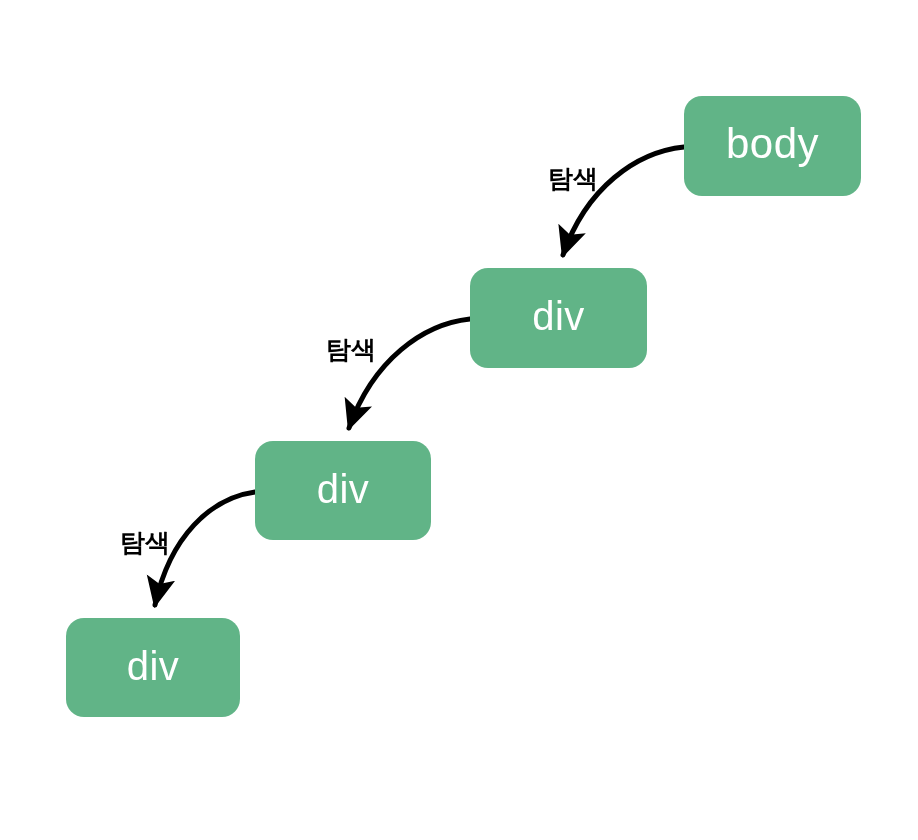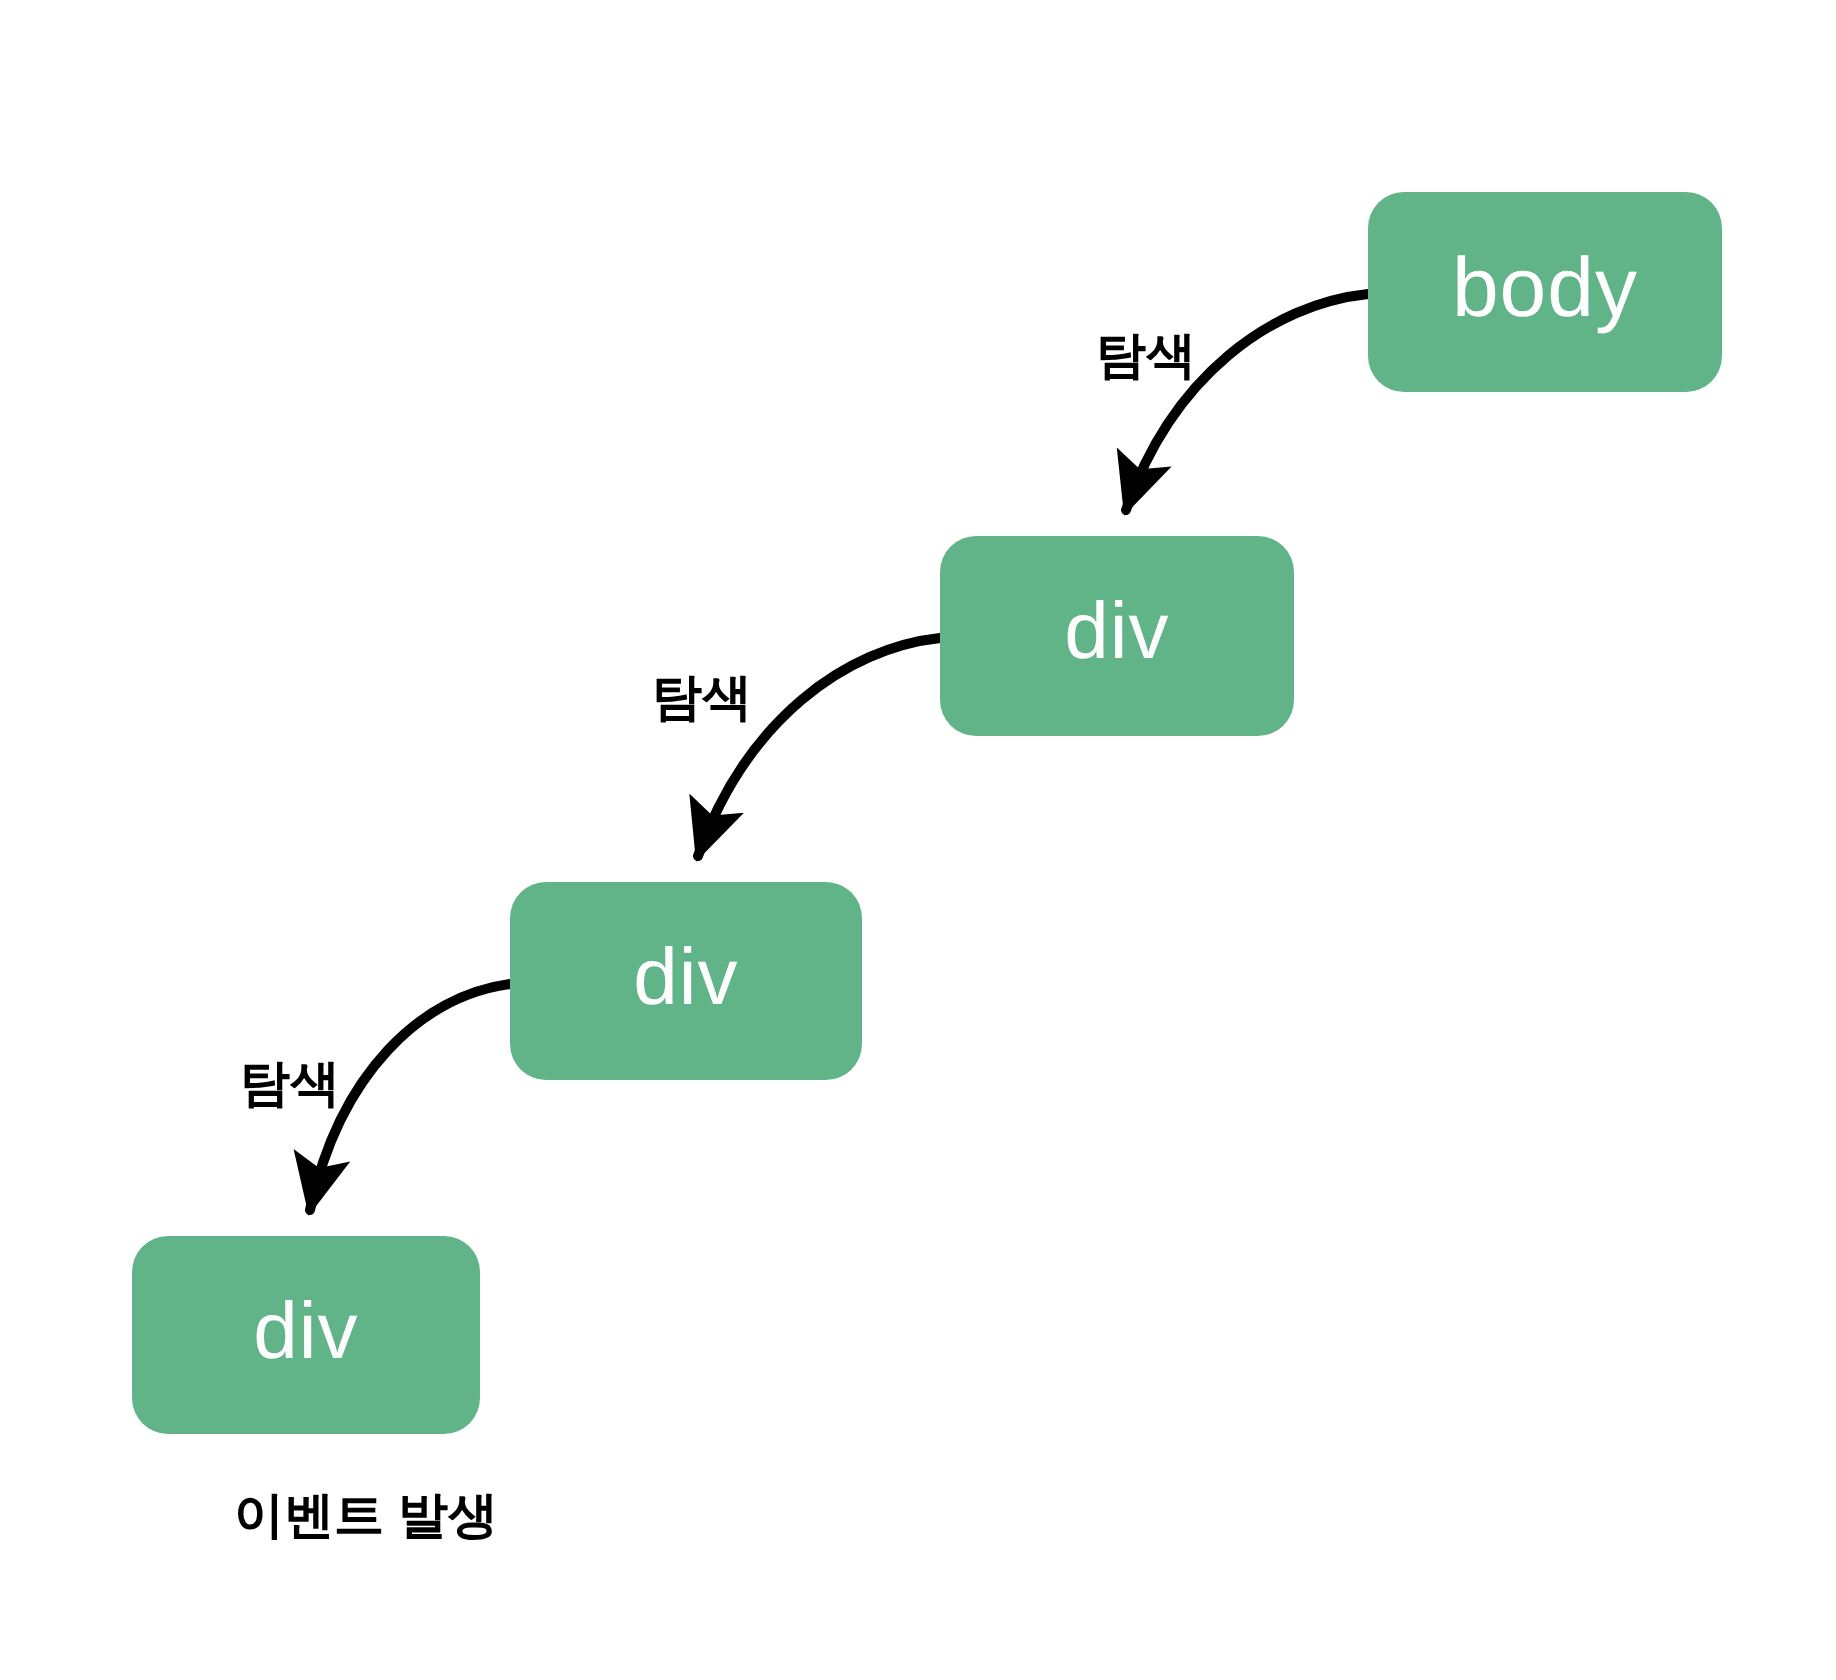--- a/index.html
+++ b/index.html
@@ -107,15 +107,14 @@
   <div class="node" id="node-div-3">
     <span class="node-label">div</span>
   </div>
 
   <span class="edge-label" id="edge-label-1">탐색</span>
 
   <span class="edge-label" id="edge-label-2">탐색</span>
 
   <span class="edge-label" id="edge-label-3">탐색</span>
 
-  <span class="caption" id="caption-event">이벤트 발생</span>
 
 </div>
 
 </body></html>

